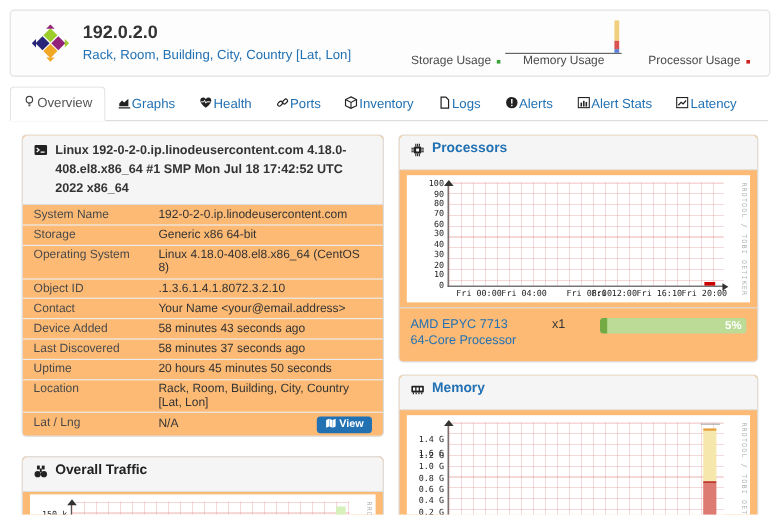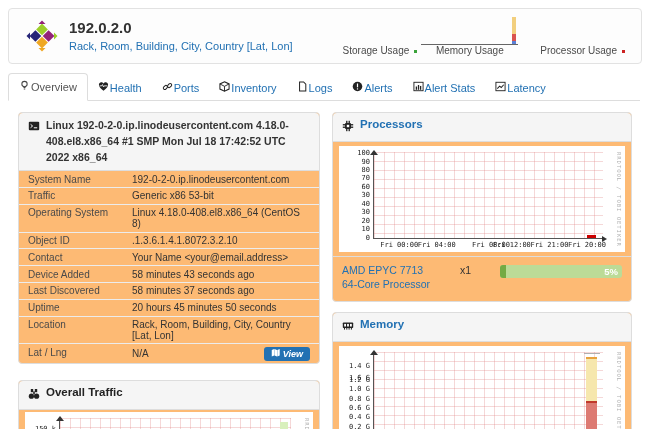--- a/index.html
+++ b/index.html
@@ -48,21 +48,21 @@
   .ph-text{font-size:10.5px;font-weight:bold;color:#333;line-height:1.5;}
   .ph-link{font-size:11.5px;font-weight:bold;color:var(--accent-blue);text-decoration:none;cursor:pointer;}
   .ph-dark{font-size:11.5px;font-weight:bold;color:#222;}
 
   
   .sys-row{display:grid;grid-template-columns:104px 1fr;padding:2.4px 9px;font-size:10px;border-top:1px solid #ececec;}
   .sys-row:first-child{border-top:none;}
   .sys-label{color:#4a4a4a;}
   .sys-value{color:#333;display:flex;align-items:center;}
   .view-btn{margin-left:auto;background:var(--accent-blue);color:#fff;font-size:9px;font-weight:bold;
-            padding:1.5px 7px;border-radius:3px;display:flex;align-items:flex-end;gap:3px;text-decoration:none;cursor:pointer;font-style:italic;}
+            padding:1.5px 7px;border-radius:3px;display:flex;align-items:flex-start;gap:3px;text-decoration:none;cursor:pointer;}
   .view-btn svg{width:9px;height:9px;}
 
   
   .cpu-row{border-top:1px solid #ddd;margin-top:4px;padding:6px 9px 10px;display:flex;gap:10px;font-size:10.5px;align-items:flex-start;}
   .cpu-name{color:var(--accent-blue);text-decoration:none;cursor:pointer;width:108px;line-height:1.35;white-space:pre-line;}
   .cpu-count{color:#333;margin-top:1px;}
   .progress{margin-left:auto;width:122px;height:13px;background:var(--progress-green-bg);border-radius:3px;position:relative;margin-top:2px;}
   .progress .fill{position:absolute;left:0;top:0;bottom:0;background:var(--progress-green-fill);border-radius:3px 0 0 3px;}
   .progress .pct{position:absolute;right:4px;top:0;color:#fff;font-weight:bold;font-size:9.5px;line-height:13px;}
 
@@ -133,20 +133,27 @@
     <div style="display:flex;align-items:flex-end;" id="tab-bar">
         <a class="tab active">
           <span><svg viewBox="0 0 12 12">
               <circle cx="6" cy="4.4" r="2.9" fill="none" stroke="#444" stroke-width="1.1"></circle>
               <path d="M4.9 8.3h2.2M5.2 9.9h1.6" stroke="#444" stroke-width="1.1" fill="none"></path>
             </svg></span>
           <span>Overview</span>
         </a>
         <a class="tab">
           <span><svg viewBox="0 0 12 12">
+              <path d="M1.5 9.3V6.8L4 4.2l2 1.8 3.8-3.6v6.9z" fill="#222"></path>
+              <path d="M1 10.8h10.5" stroke="#222" stroke-width="1.2"></path>
+            </svg></span>
+          <span>Graphs</span>
+        </a>
+        <a class="tab">
+          <span><svg viewBox="0 0 12 12">
               <path d="M6 10.6C2.4 8 1 5.9 1 4 1 2.3 2.2 1.3 3.5 1.3c1 0 1.9.5 2.5 1.4.6-.9 1.5-1.4 2.5-1.4C9.8 1.3 11 2.3 11 4c0 1.9-1.4 4-5 6.6z" fill="#222"></path>
               <path d="M1.8 5.3h2.3l.8-1.4 1.1 2.6.8-1.2h3.4" stroke="#fff" stroke-width=".9" fill="none"></path>
             </svg></span>
           <span>Health</span>
         </a>
         <a class="tab">
           <span><svg viewBox="0 0 12 12">
               <g fill="none" stroke="#222" stroke-width="1.1">
                 <rect x="1.2" y="5.4" width="5" height="3.2" rx="1.6" transform="rotate(-45 3.7 7)"></rect>
                 <rect x="5.8" y="3.4" width="5" height="3.2" rx="1.6" transform="rotate(-45 8.3 5)"></rect>
@@ -206,23 +213,23 @@
         <span class="ph-text">Linux 192-0-2-0.ip.linodeusercontent.com 4.18.0-408.el8.x86_64 #1 SMP Mon Jul 18 17:42:52 UTC 2022 x86_64</span>
       </div>
       <div id="sys-table">
           <div class="sys-row">
             <span class="sys-label">System Name</span>
             <span class="sys-value">
               <span>192-0-2-0.ip.linodeusercontent.com</span>
             </span>
           </div>
           <div class="sys-row">
-            <span class="sys-label">Traffic</span>
-            <span class="sys-value">
-              <span>Generic x86 53-bit</span>
+            <span class="sys-label">Storage</span>
+            <span class="sys-value">
+              <span>Generic x86 64-bit</span>
             </span>
           </div>
           <div class="sys-row">
             <span class="sys-label">Operating System</span>
             <span class="sys-value">
               <span>Linux 4.18.0-408.el8.x86_64 (CentOS 8)</span>
             </span>
           </div>
           <div class="sys-row">
             <span class="sys-label">Object ID</span>
@@ -316,21 +323,21 @@
             <div class="rrd-ytick" style="top: 40.3431px;">30</div>
             <div class="rrd-ytick" style="top: 48.7745px;">40</div>
             <div class="rrd-ytick" style="top: 57.2059px;">30</div>
             <div class="rrd-ytick" style="top: 65.6373px;">20</div>
             <div class="rrd-ytick" style="top: 74.0686px;">10</div>
             <div class="rrd-ytick" style="top: 82.5px;">0</div>
             <div class="rrd-xtick" style="left: 25.19px;">Fri 00:00</div>
             <div class="rrd-xtick" style="left: 62.746px;">Fri 04:00</div>
             <div class="rrd-xtick" style="left: 109px; padding-left: 16px;">Fri 08:00</div>
             <div class="rrd-xtick" style="left: 137.858px;">Fri 12:00</div>
-            <div class="rrd-xtick" style="left: 175.414px;">Fri 21:00</div>
+            <div class="rrd-xtick" style="left: 175.414px;">Fri 16:10</div>
             <div class="rrd-xtick" style="left: 212.97px;">Fri 20:00</div>
             <div class="rrd-mark" style="left: 212.97px; width: 8.702px; top: 82.6275px; height: 3.37255px; background: rgb(204, 0, 0);"></div>
           </div>
         <div class="rrd-wm">RRDTOOL / TOBI OETIKER</div>
       </div>
       <div class="cpu-row">
         <a class="cpu-name">AMD EPYC 7713
 64-Core Processor</a>
         <span class="cpu-count">x1</span>
         <div class="progress">

